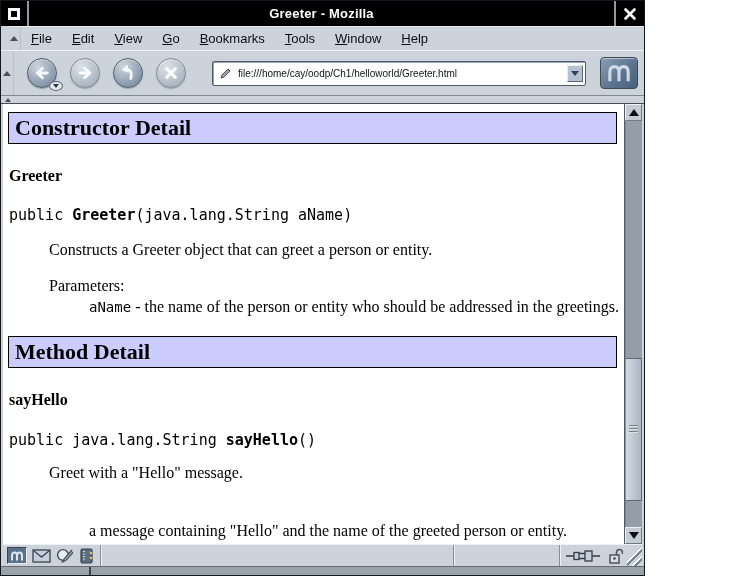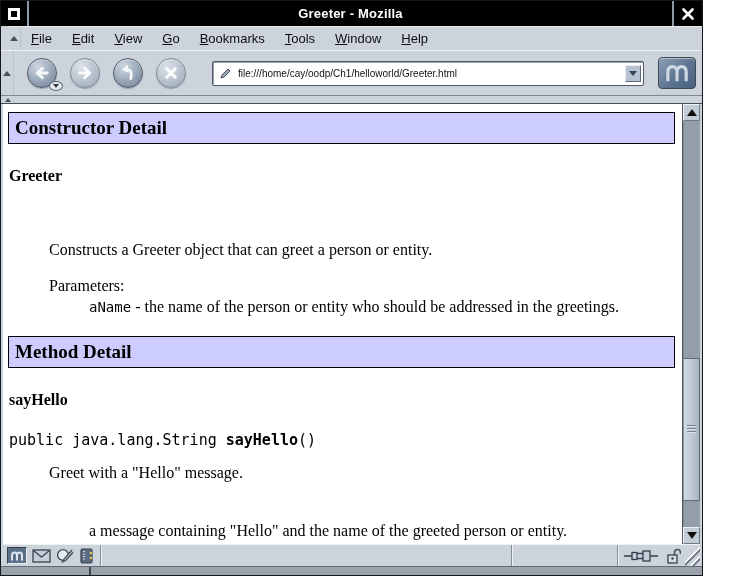--- a/index.html
+++ b/index.html
@@ -1,19 +1,19 @@
 <!DOCTYPE html>
 <html><head>
 <meta charset="utf-8">
 <style>
   * { margin:0; padding:0; box-sizing:border-box; }
   html,body { width:755px; height:576px; overflow:hidden; }
   body { font-family:"Liberation Sans", sans-serif; }
 
-  .window{ position:relative; width:703px; height:576px; background:#ccd3db;
+  .window{ position:relative; width:645px; height:576px; background:#ccd3db;
            border:1px solid #14181c; }
 
   
   .titlebar{ position:absolute; top:0; left:0; right:0; height:25px;
              background:#000; display:flex; align-items:stretch; }
   .win-menu-btn{ width:28px; display:flex; align-items:center; justify-content:center;
                  border-right:2px solid #8f99a3; background:#000; cursor:pointer; }
   .win-menu-btn .sq{ width:12px; height:12px; border:3px solid #fff; display:block; }
   .title{ flex:1; color:#fff; font-size:13px; font-weight:bold; display:flex;
           align-items:center; justify-content:center; letter-spacing:.2px; }
@@ -75,21 +75,21 @@
   .strip .grip-gutter{ border-right:none; }
   .strip .tri-up{ border-left-width:3px; border-right-width:3px; border-bottom-width:4px; }
 
   
   .contentwrap{ position:absolute; top:103px; bottom:31px; left:2px; right:2px;
                 display:flex; background:#fff; }
   .content{ position:relative; flex:1; background:#fff; overflow:hidden;
             font-family:"Liberation Serif", serif; color:#000; }
   .sec-header{ position:absolute; left:5px; right:7px; height:32px;
                border:1px solid #000; padding-left:6px;
-               font-size:19px; font-weight:bold; line-height:29px;
+               font-size:22px; font-weight:bold; line-height:29px;
                font-family:"Liberation Serif", serif; }
   .member{ position:absolute; left:6px; font-size:16px; font-weight:bold; }
   .codeline{ position:absolute; left:6px; font-family:"DejaVu Sans Mono", monospace;
              font-size:15px; white-space:pre; }
   .codeline b{ font-weight:bold; }
   .desc{ position:absolute; left:46px; font-size:16px; }
   .dlabel{ position:absolute; left:46px; font-size:16px; font-weight:normal; }
   .ddetail{ position:absolute; left:86px; font-size:16px; }
   .ddetail code{ font-family:"DejaVu Sans Mono", monospace; font-size:14px; }
 
@@ -242,20 +242,21 @@
       </div>
   </div>
 
   <div class="contentwrap">
     <div class="content">
 
       <div class="sec-header" style="top:8px; background:#ccccff;">Constructor Detail</div>
 
       <div class="member" style="top:63px;">Greeter</div>
 
+      <div class="codeline" style="top:102px;"><span>public </span><b>Greeter</b><span>(java.lang.String aName)</span></div>
 
       <div class="desc" style="top:137px;">Constructs a Greeter object that can greet a person or entity.</div>
 
       <div class="dlabel" style="top:173px;">Parameters:</div>
 
       <div class="ddetail" style="top:194px;"><code>aName</code><span> - the name of the person or entity who should be addressed in the greetings.</span></div>
 
       <div class="sec-header" style="top:232px; background:#ccccff;">Method Detail</div>
 
       <div class="member" style="top:287px;">sayHello</div>

